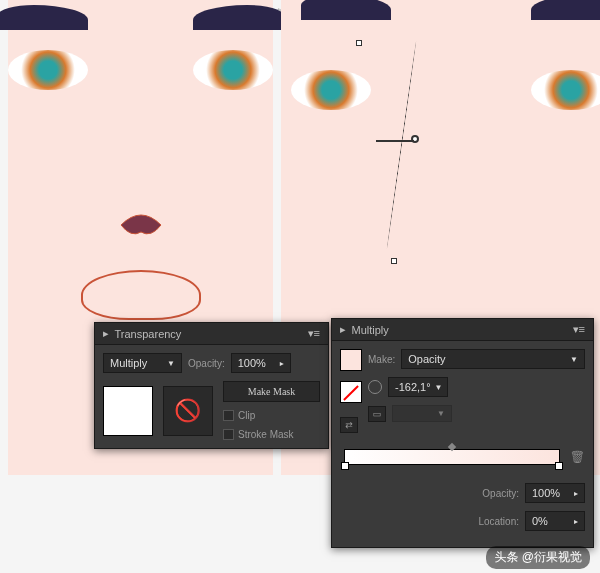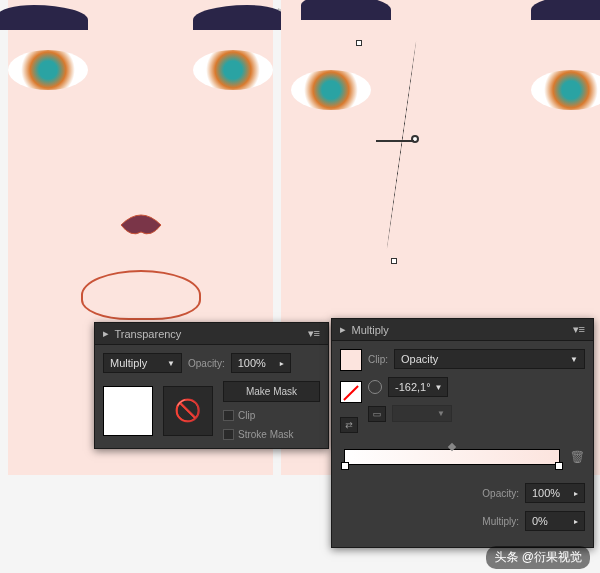--- a/index.html
+++ b/index.html
@@ -22,21 +22,21 @@
 .gradient-panel { left: 331px; top: 318px; width: 263px; height: 230px; }
 
 .row { display: flex; align-items: center; gap: 6px; margin-bottom: 8px; }
 .dropdown { background: #2a2a2a; border: 1px solid #1a1a1a; padding: 3px 6px; display: flex; align-items: center; justify-content: space-between; min-width: 60px; color: #ddd; cursor: pointer; }
 .dropdown .arrow { font-size: 8px; margin-left: 4px; }
 .label { color: #999; font-size: 10px; }
 
 .thumb-row { display: flex; gap: 10px; align-items: center; }
 .thumb { width: 50px; height: 50px; background: #fff; border: 1px solid #000; }
 .mask-thumb { width: 50px; height: 50px; background: #2a2a2a; border: 1px solid #1a1a1a; display: flex; align-items: center; justify-content: center; color: #555; font-size: 22px; }
-.make-mask-btn { background: #2a2a2a; border: 1px solid #1a1a1a; padding: 4px 8px; color: #ccc; cursor: pointer; font-size: 10px; text-align: center; }
+.make-mask-btn { background: #2a2a2a; border: 1px solid #1a1a1a; padding: 4px 8px; color: #ccc; cursor: pointer; font-size: 10px; text-align: center; font-family: Liberation Serif, serif; }
 .checkbox-row { display: flex; align-items: center; gap: 4px; margin-top: 8px; }
 .checkbox { width: 11px; height: 11px; border: 1px solid #555; background: #2a2a2a; }
 
 
 .grad-swatches { display: flex; flex-direction: column; gap: 4px; }
 .swatch { width: 22px; height: 22px; border: 1px solid #000; }
 .swatch.fill { background: #fce4de; }
 .swatch.stroke { background: #fff; position: relative; }
 .swatch.stroke::after { content: ''; position: absolute; width: 100%; height: 2px; background: red; top: 50%; left: 0; transform: rotate(-45deg); }
 .grad-controls { flex: 1; }
@@ -134,21 +134,21 @@
   </div>
   <div class="panel-body">
     <div class="row" style="align-items:flex-start">
       <div class="grad-swatches">
         <div class="swatch fill"></div>
         <div class="swatch stroke" style="margin-top:6px"></div>
         <div class="icon-btn" style="margin-top:10px">⇄</div>
       </div>
       <div class="grad-controls">
         <div class="row">
-          <span class="label">Clip:</span>
+          <span class="label">Make:</span>
           <div class="dropdown" style="flex:1">
             <span>Opacity</span>
               <span class="arrow">▼</span>
           </div>
         </div>
         <div class="row">
           <span class="angle-icon"></span>
           <div class="dropdown" style="width:48px">
             <span>-162,1°</span>
               <span class="arrow">▼</span>
@@ -172,21 +172,21 @@
       <span class="trash">🗑</span>
     </div>
     <div class="row" style="justify-content:flex-end;margin-top:10px">
       <span class="label">Opacity:</span>
       <div class="dropdown" style="width:55px">
         <span>100%</span>
           <span class="arrow">▸</span>
       </div>
     </div>
     <div class="row" style="justify-content:flex-end">
-      <span class="label">Multiply:</span>
+      <span class="label">Location:</span>
       <div class="dropdown" style="width:55px">
         <span>0%</span>
           <span class="arrow">▸</span>
       </div>
     </div>
   </div>
 </div>
 
 <div class="watermark-br">头条 @衍果视觉</div>
 

